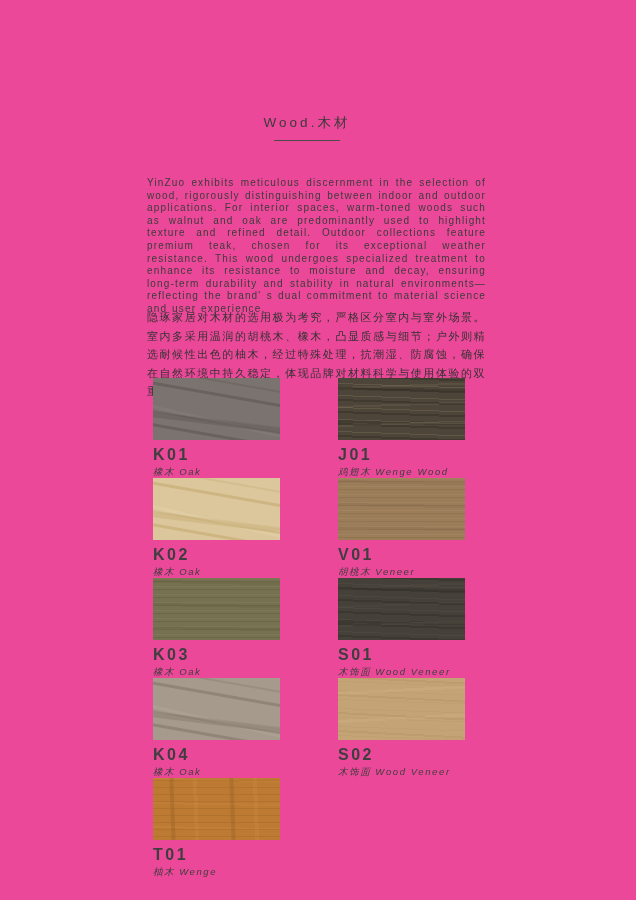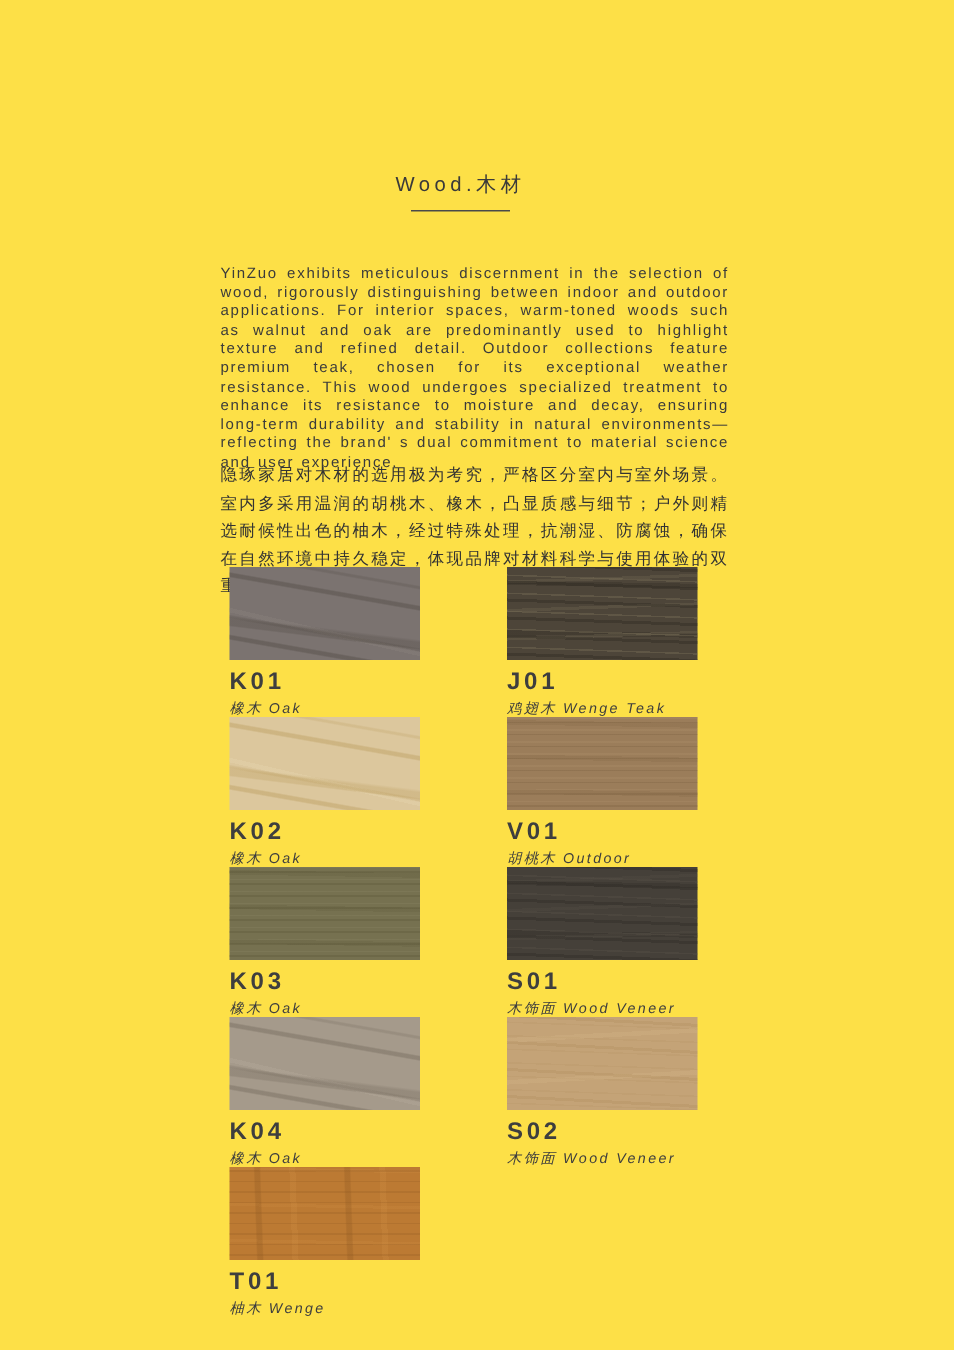--- a/index.html
+++ b/index.html
@@ -5,21 +5,21 @@
   html, body {
     margin: 0;
     padding: 0;
     background: #ffffff;
     font-family: "Liberation Sans", sans-serif;
   }
   .page {
     position: relative;
     width: 636px;
     height: 900px;
-    background: #fde047;
+    background: #ec4899;
     overflow: hidden;
   }
   .title-wrap {
     position: absolute;
     left: 147px;
     top: 114px;
     width: 320px;
     text-align: center;
   }
   .page-title {
@@ -107,37 +107,37 @@
       <div class="swatch-code code">K01</div>
       <div class="swatch-name">
         <span class="nz">橡木</span><span class="ne">Oak</span>
       </div>
     </div>
 
     <div class="swatch-cell">
       <div class="wood" style="background-color: rgb(77, 69, 57); background-image: repeating-linear-gradient(2deg, transparent 0px, transparent 3px, rgba(45, 40, 32, 0.4) 3px, rgba(45, 40, 32, 0.4) 5px, transparent 5px, transparent 8px, rgba(138, 127, 99, 0.3) 8px, rgba(138, 127, 99, 0.3) 9px, transparent 9px, transparent 12px), repeating-linear-gradient(178deg, transparent 0px, transparent 9px, rgba(138, 127, 99, 0.2) 9px, rgba(138, 127, 99, 0.2) 11px, transparent 11px, transparent 19px), repeating-linear-gradient(1deg, transparent 0px, transparent 17px, rgba(45, 40, 32, 0.3) 17px, rgba(45, 40, 32, 0.3) 20px, transparent 20px, transparent 33px);"></div>
       <div class="swatch-code code">J01</div>
       <div class="swatch-name">
-        <span class="nz">鸡翅木</span><span class="ne">Wenge Teak</span>
+        <span class="nz">鸡翅木</span><span class="ne">Wenge Wood</span>
       </div>
     </div>
 
     <div class="swatch-cell">
       <div class="wood" style="background-color: rgb(220, 199, 157); background-image: repeating-linear-gradient(10deg, transparent 0px, transparent 13px, rgba(179, 147, 79, 0.35) 14px, rgba(179, 147, 79, 0.35) 16px, transparent 17px, transparent 27px, rgba(179, 147, 79, 0.2) 28px, rgba(179, 147, 79, 0.2) 29px, transparent 30px, transparent 41px), repeating-linear-gradient(7deg, transparent 0px, transparent 22px, rgba(179, 147, 79, 0.25) 23px, rgba(179, 147, 79, 0.25) 27px, transparent 29px, transparent 55px), repeating-linear-gradient(13deg, transparent 0px, transparent 31px, rgba(232, 216, 178, 0.3) 31px, rgba(232, 216, 178, 0.3) 34px, transparent 34px, transparent 62px);"></div>
       <div class="swatch-code code">K02</div>
       <div class="swatch-name">
         <span class="nz">橡木</span><span class="ne">Oak</span>
       </div>
     </div>
 
     <div class="swatch-cell">
       <div class="wood" style="background-color: rgb(155, 125, 90); background-image: repeating-linear-gradient(0deg, transparent 0px, transparent 2px, rgba(121, 94, 61, 0.3) 2px, rgba(121, 94, 61, 0.3) 3px, transparent 3px, transparent 5px, rgba(178, 148, 110, 0.24) 5px, rgba(178, 148, 110, 0.24) 6px, transparent 6px, transparent 8px), repeating-linear-gradient(1deg, transparent 0px, transparent 11px, rgba(121, 94, 61, 0.18) 11px, rgba(121, 94, 61, 0.18) 14px, transparent 14px, transparent 23px);"></div>
       <div class="swatch-code code">V01</div>
       <div class="swatch-name">
-        <span class="nz">胡桃木</span><span class="ne">Outdoor</span>
+        <span class="nz">胡桃木</span><span class="ne">Veneer</span>
       </div>
     </div>
 
     <div class="swatch-cell">
       <div class="wood" style="background-color: rgb(118, 113, 80); background-image: repeating-linear-gradient(0deg, transparent 0px, transparent 2px, rgba(88, 83, 52, 0.3) 2px, rgba(88, 83, 52, 0.3) 3px, transparent 3px, transparent 5px, rgba(142, 137, 104, 0.24) 5px, rgba(142, 137, 104, 0.24) 6px, transparent 6px, transparent 8px), repeating-linear-gradient(1deg, transparent 0px, transparent 11px, rgba(88, 83, 52, 0.18) 11px, rgba(88, 83, 52, 0.18) 14px, transparent 14px, transparent 23px);"></div>
       <div class="swatch-code code">K03</div>
       <div class="swatch-name">
         <span class="nz">橡木</span><span class="ne">Oak</span>
       </div>
     </div>

